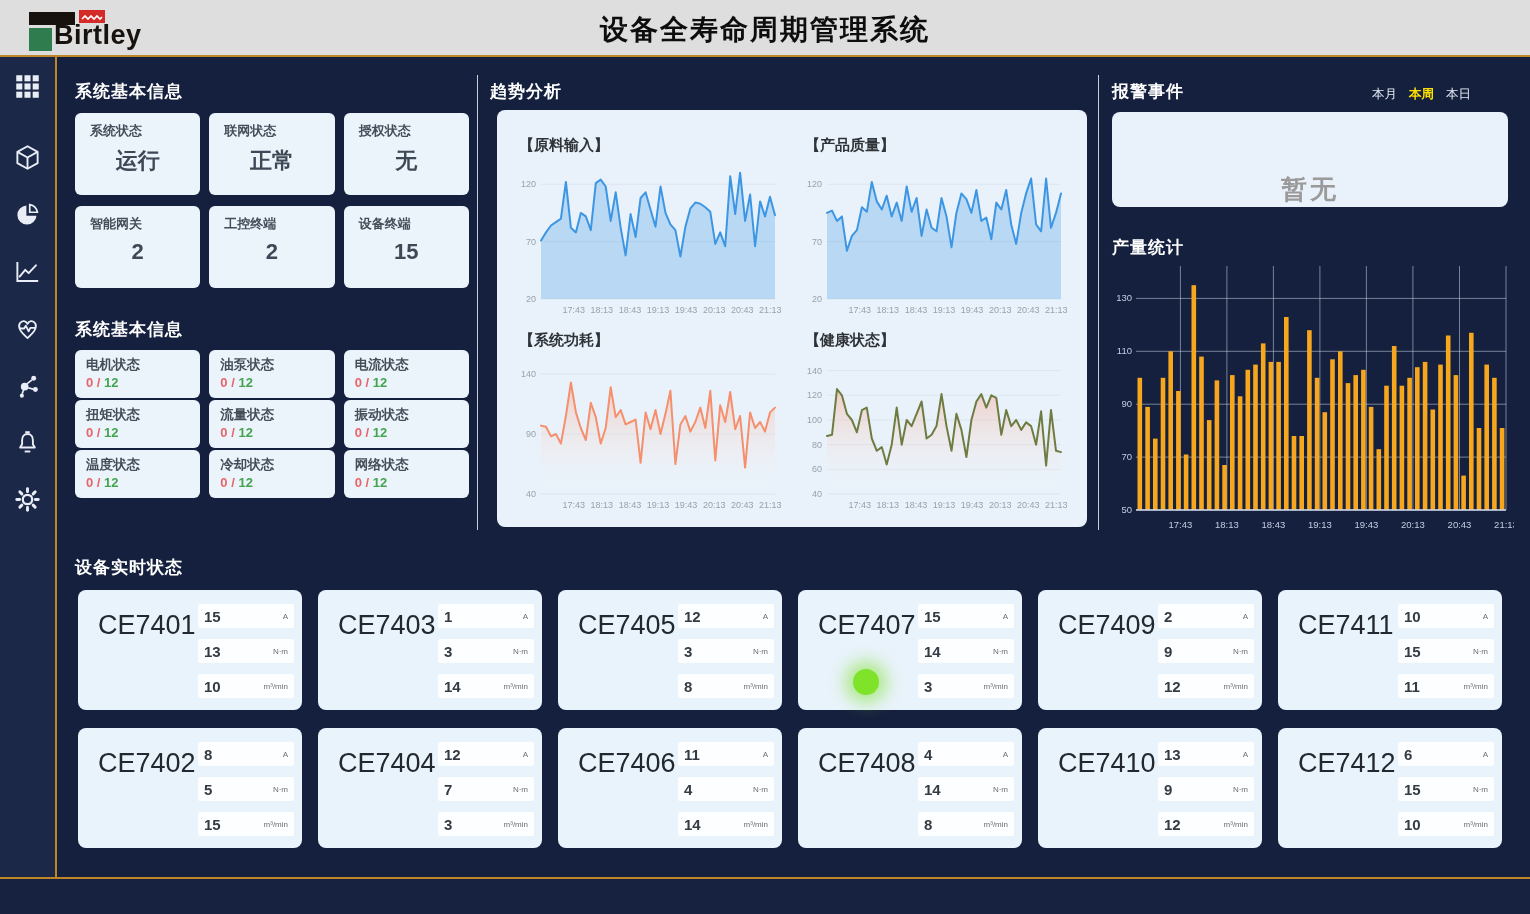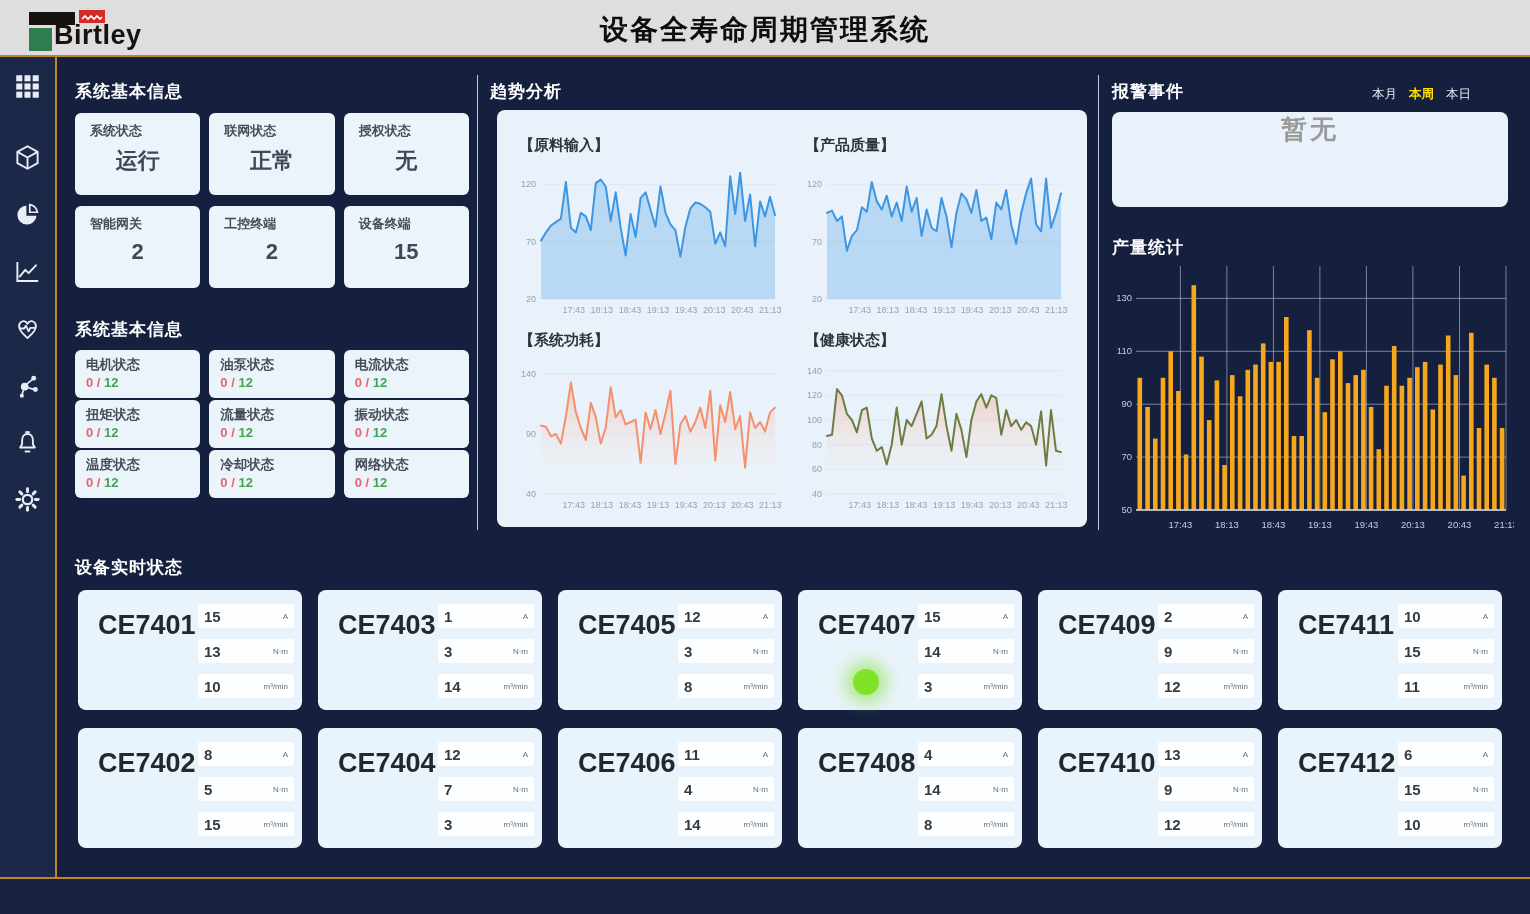--- a/index.html
+++ b/index.html
@@ -53,29 +53,29 @@
                 display:grid; grid-template-columns:1fr 1fr; gap:8px 14px; padding:18px 16px; }
   .chart-block { overflow:hidden; }
   .chart-title { font-size:15px; font-weight:bold; color:#2f3338; margin:8px 0 4px 6px; }
 
   
   .alarm-tabs { position:absolute; left:1360px; top:84px; width:152px; text-align:left; }
   .tab { font-size:12.5px; color:#e6ebf4; margin-left:12px; cursor:pointer; }
   .tab.active { color:#ffe100; font-weight:bold; }
   .alarm-card { position:absolute; left:1112px; top:112px; width:396px; height:95px;
                 background:#e9f2fa; border-radius:8px;
-                display:flex; align-items:flex-start; justify-content:center; }
+                display:flex; align-items:flex-end; justify-content:center; }
   .alarm-empty { font-size:26px; font-weight:bold; color:#9a9a9a; letter-spacing:3px; }
   .bar-wrap { position:absolute; left:1110px; top:262px; }
 
   
   .devices-grid { position:absolute; left:78px; top:590px; width:1424px;
                   display:grid; grid-template-columns:repeat(6,1fr); gap:18px 16px; }
   .device-card { position:relative; height:120px; background:#e9f3fb; border-radius:8px; cursor:pointer; }
-  .device-name { position:absolute; left:20px; top:20px; font-size:27px; font-weight:700; color:#23282e; }
+  .device-name { position:absolute; left:20px; top:20px; font-size:27px; font-weight:400; color:#23282e; }
   .device-metrics { position:absolute; right:8px; top:14px; width:96px;
                     display:flex; flex-direction:column; gap:11px; }
   .metric-strip { height:24px; background:rgba(255,255,255,0.9); border-radius:2px;
                   display:flex; align-items:center; justify-content:space-between; padding:0 6px; }
   .metric-value { font-size:15px; font-weight:bold; color:#343b44; }
   .metric-unit { font-size:8px; color:#6a7076; }
   .indicator-dot { position:absolute; left:55px; top:79px; width:26px; height:26px; border-radius:50%;
                    box-shadow:0 0 16px 8px rgba(128,226,50,0.55); }
 
   

